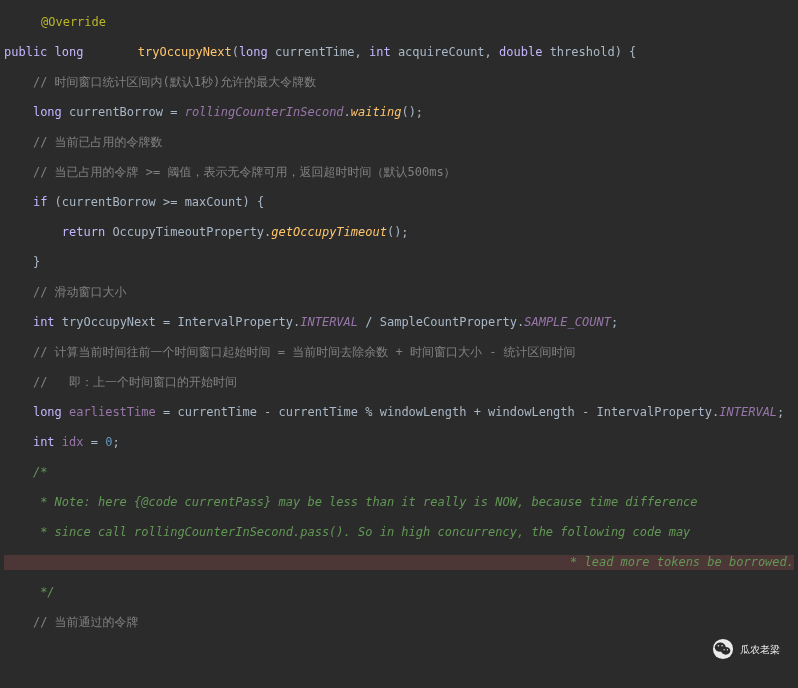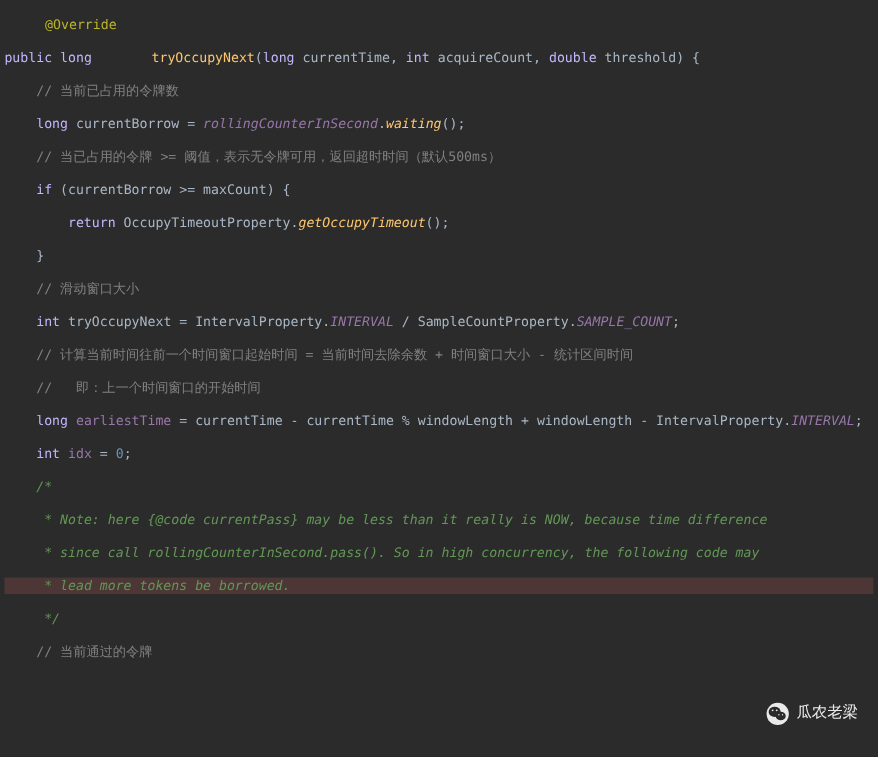--- a/index.html
+++ b/index.html
@@ -23,43 +23,44 @@
   .kw { color: #c4b5fd; }
   .method-def { color: #ffc66d; margin-left: 47px; }
   .method-call { color: #ffc66d; font-style: italic; }
   .comment { color: #808080; }
   .doccomment { color: #629755; font-style: italic; }
   .annotation { color: #bbb529; margin-left: 37px; }
   .num { color: #6897bb; }
   .static-field { color: #9876aa; font-style: italic; }
   .var { color: #9876aa; }
   .plain { color: #a9b7c6; }
-  .line-hl2 { background: #4c3636; display: block; }
+  .line-hl2 { background: #4c3636; display: block; text-align: right; }
   .watermark {
     position: absolute;
     bottom: 28px;
     right: 18px;
     color: #fff;
-    font-family: Liberation Mono, monospace;
-    font-size: 14px;
+    font-family: Liberation Serif, serif;
+    font-size: 10px;
     display: flex;
     align-items: center;
     gap: 6px;
     opacity: 0.9;
   }
   .watermark svg { width: 22px; height: 22px; }
 </style>
 </head>
 <body>
 
 <div class="code-area">
 <span class="line"><span class="annotation">@Override</span></span>
 <span class="line"><span class="kw">public</span> <span class="kw">long</span> <span class="method-def">tryOccupyNext</span><span class="plain">(</span><span class="kw">long</span> <span class="plain">currentTime</span><span class="plain">, </span><span class="kw">int</span> <span class="plain">acquireCount</span><span class="plain">, </span><span class="kw">double</span> <span class="plain">threshold</span><span class="plain">) {</span></span>
+<span class="line">    <span class="comment">// 时间窗口统计区间内(默认1秒)允许的最大令牌数</span></span>
+<span class="line">    <span class="kw">long</span> <span class="plain">currentBorrow</span><span class="plain"> = </span><span class="static-field">rollingCounterInSecond</span><span class="plain">.</span><span class="method-call">waiting</span><span class="plain">();</span></span>
 <span class="line">    <span class="comment">// 当前已占用的令牌数</span></span>
-<span class="line">    <span class="kw">long</span> <span class="plain">currentBorrow</span><span class="plain"> = </span><span class="static-field">rollingCounterInSecond</span><span class="plain">.</span><span class="method-call">waiting</span><span class="plain">();</span></span>
 <span class="line">    <span class="comment">// 当已占用的令牌 &gt;= 阈值，表示无令牌可用，返回超时时间（默认500ms）</span></span>
 <span class="line">    <span class="kw">if</span> <span class="plain">(currentBorrow &gt;= maxCount) {</span></span>
 <span class="line">        <span class="kw">return</span><span class="plain"> OccupyTimeoutProperty.</span><span class="method-call">getOccupyTimeout</span><span class="plain">();</span></span>
 <span class="line">    <span class="plain">}</span></span>
 <span class="line">    <span class="comment">// 滑动窗口大小</span></span>
 <span class="line">    <span class="kw">int</span> <span class="plain">tryOccupyNext</span><span class="plain"> = IntervalProperty.</span><span class="static-field">INTERVAL</span><span class="plain"> / SampleCountProperty.</span><span class="static-field">SAMPLE_COUNT</span><span class="plain">;</span></span>
 <span class="line">    <span class="comment">// 计算当前时间往前一个时间窗口起始时间 = 当前时间去除余数 + 时间窗口大小 - 统计区间时间</span></span>
 <span class="line">    <span class="comment">//   即：上一个时间窗口的开始时间</span></span>
 <span class="line">    <span class="kw">long</span> <span class="var">earliestTime</span><span class="plain"> = currentTime - currentTime % windowLength + windowLength - IntervalProperty.</span><span class="static-field">INTERVAL</span><span class="plain">;</span></span>
 <span class="line">    <span class="kw">int</span> <span class="var">idx</span><span class="plain"> = </span><span class="num">0</span><span class="plain">;</span></span>

